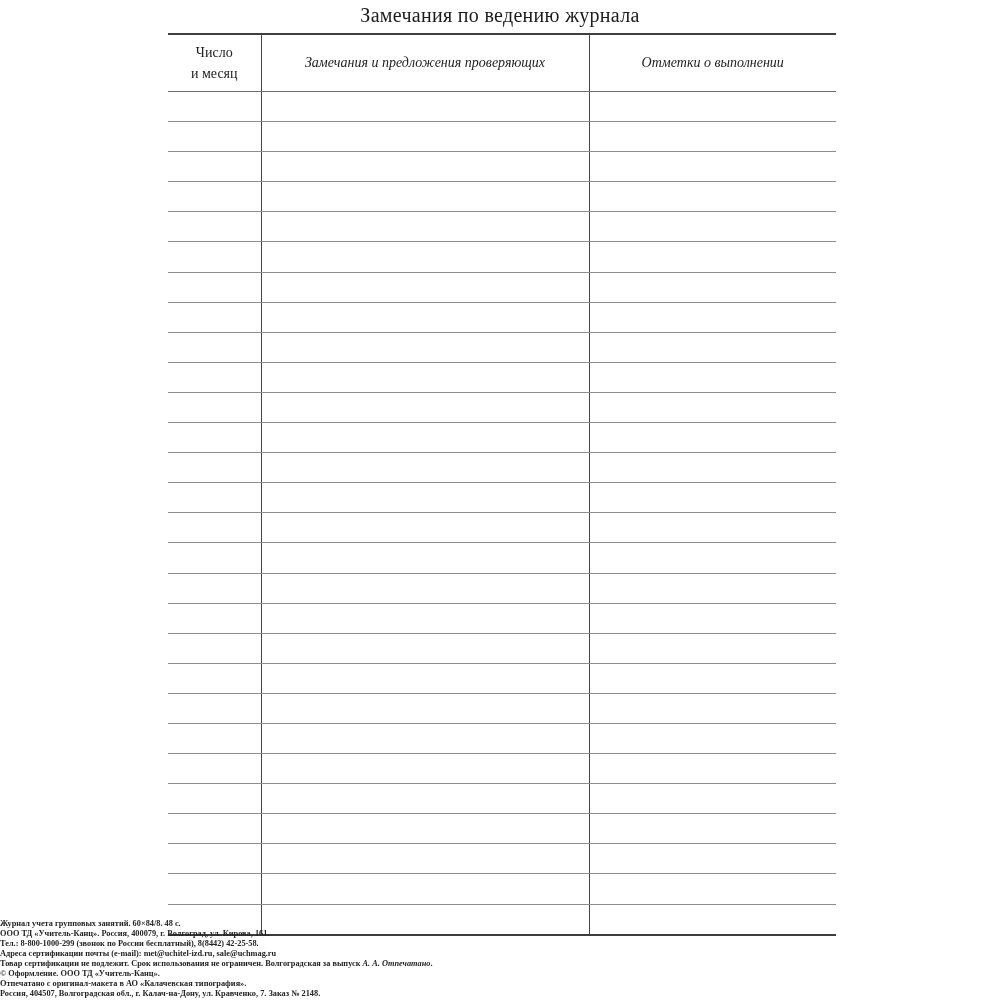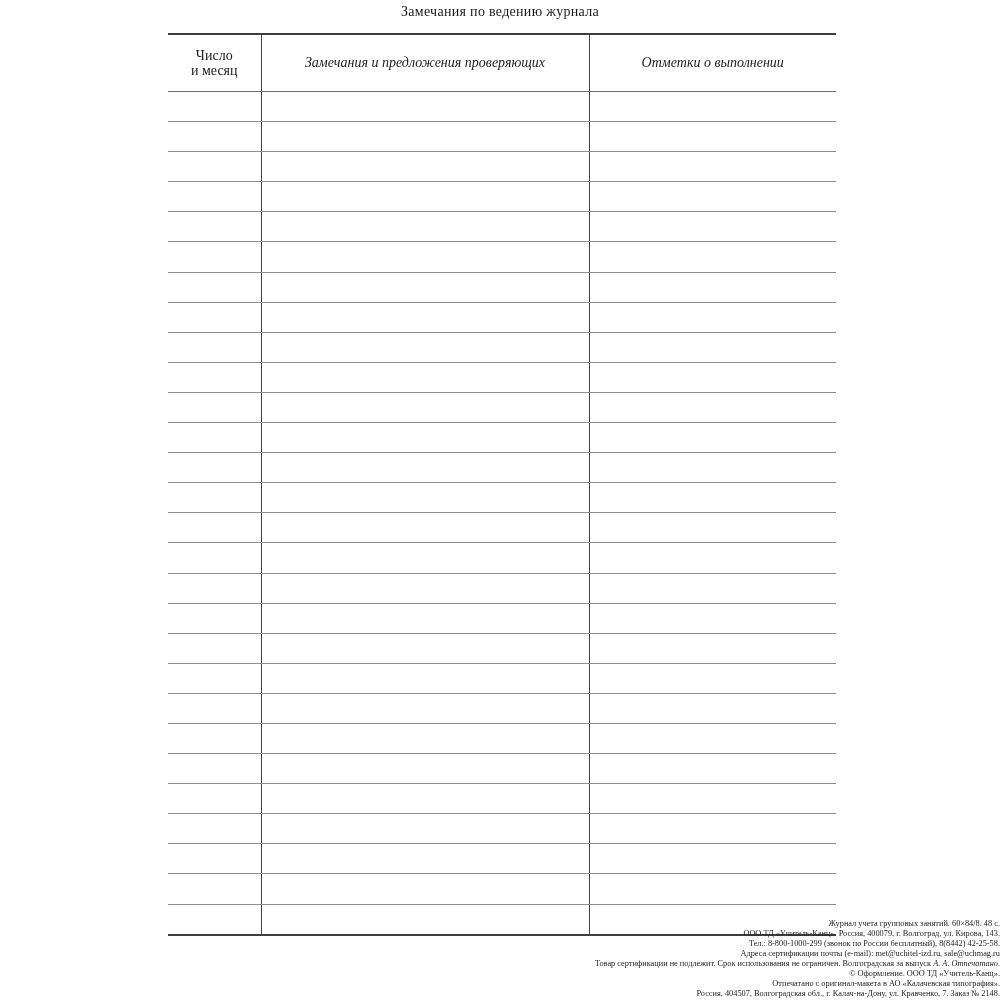--- a/index.html
+++ b/index.html
@@ -15,21 +15,21 @@
     overflow: hidden;
     font-family: "Liberation Serif", "DejaVu Serif", serif;
     color: #1f1f1f;
   }
   .title {
     position: absolute;
     top: 4px;
     left: 0;
     width: 1000px;
     text-align: center;
-    font-size: 14px;
+    font-size: 20px;
     letter-spacing: 0.3px;
     color: #1c1c1c;
   }
   table.form {
     position: absolute;
     left: 168px;
     top: 33px;
     width: 668px;
     border-collapse: collapse;
     table-layout: fixed;
@@ -42,38 +42,39 @@
   th {
     font-weight: normal;
     font-size: 14px;
     text-align: center;
     vertical-align: middle;
     height: 56px;
     padding: 0 6px;
     border-bottom: 1.6px solid #6e6e6e;
     color: #222222;
   }
-  .th-date { white-space: pre-line; line-height: 15px; }
+  .th-date { white-space: pre-line; line-height: 21px; }
   th + th, td + td {
     border-left: 1.4px solid #454545;
     font-style: italic;
   }
   tbody td {
     height: 27.1px;
     border-bottom: 1.6px solid #8d8d8d;
   }
   .footer {
     position: absolute;
     top: 919px;
     left: 0;
     width: 1000px;
-    text-align: right;
+    text-align: left;
     font-size: 8.3px;
     line-height: 10px;
     color: #242424;
+    font-weight: bold;
   }
   .footer .fl { white-space: nowrap; }
   .footer em { font-style: italic; }
 </style>
 </head>
 <body>
 
 <div class="page">
 
   <div class="title">Замечания по ведению журнала</div>
@@ -231,21 +232,21 @@
         <tr>
           <td></td>
           <td></td>
           <td></td>
         </tr>
       </tbody>
   </table>
 
   <div class="footer">
     <div class="fl"><span>Журнал учета групповых занятий. 60×84/8. 48 с.</span></div>
-    <div class="fl"><span>ООО ТД «Учитель-Канц». Россия, 400079, г. Волгоград, ул. Кирова, 143.</span></div>
+    <div class="fl"><span>ООО ТД «Учитель-Канц». Россия, 400079, г. Волгоград, ул. Кирова, 161.</span></div>
     <div class="fl"><span>Тел.: 8-800-1000-299 (звонок по России бесплатный), 8(8442) 42-25-58.</span></div>
     <div class="fl"><span>Адреса сертификации почты (e-mail): met@uchitel-izd.ru,  sale@uchmag.ru</span></div>
     <div class="fl"><span>Товар сертификации не подлежит. Срок использования не ограничен. Волгоградская за выпуск </span><em>А. А. Отпечатано</em><span>.</span></div>
     <div class="fl"><span>© Оформление. ООО ТД «Учитель-Канц».</span></div>
     <div class="fl"><span>Отпечатано с оригинал-макета в АО «Калачевская типография».</span></div>
     <div class="fl"><span>Россия, 404507, Волгоградская обл., г. Калач-на-Дону, ул. Кравченко, 7. Заказ № 2148.</span></div>
   </div>
 
 </div>
 

